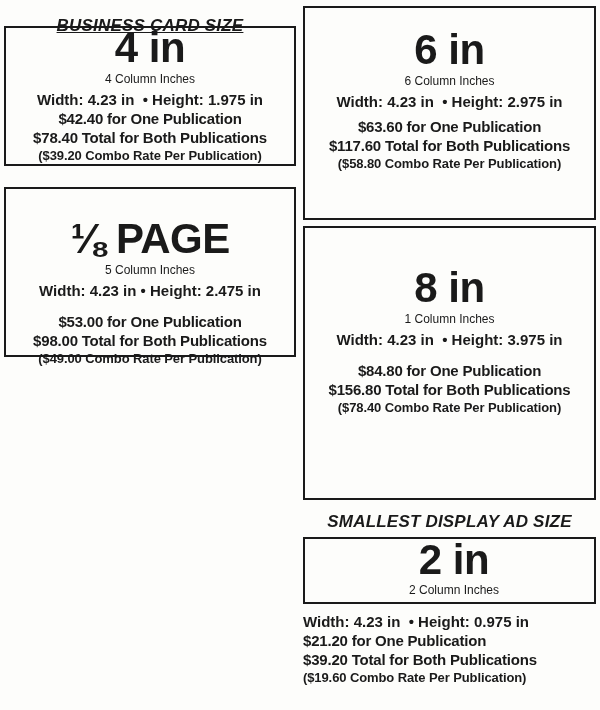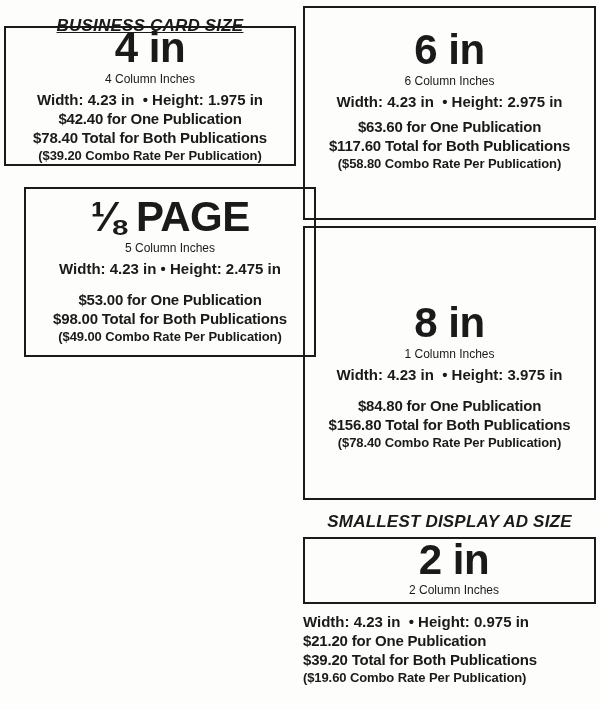--- a/index.html
+++ b/index.html
@@ -46,42 +46,42 @@
 
   <div class="card" style="left:4px; top:26px; width:292px; height:140px;">
     <div class="t">4 in</div>
     <div class="s">4 Column Inches</div>
     <div class="d">Width: 4.23 in&nbsp; • Height: 1.975 in</div>
     <div class="p">$42.40 for One Publication</div>
     <div class="p">$78.40 Total for Both Publications</div>
     <div class="c">($39.20 Combo Rate Per Publication)</div>
   </div>
 
-  <div class="card" style="left:4px; top:187px; width:292px; height:170px; padding-top:8px;margin-left:20px;">
+  <div class="card" style="left:4px; top:187px; width:292px; height:170px; padding-top:30px;">
     <div class="t">⅛ PAGE</div>
     <div class="s">5 Column Inches</div>
     <div class="d">Width: 4.23 in • Height: 2.475 in</div>
     <div class="gap"></div>
     <div class="p">$53.00 for One Publication</div>
     <div class="p">$98.00 Total for Both Publications</div>
     <div class="c">($49.00 Combo Rate Per Publication)</div>
   </div>
 
 
   <div class="card" style="left:303px; top:6px; width:293px; height:214px; padding-top:22px;">
     <div class="t">6 in</div>
     <div class="s">6 Column Inches</div>
     <div class="d">Width: 4.23 in&nbsp; • Height: 2.975 in</div>
     <div class="gap-sm"></div>
     <div class="p">$63.60 for One Publication</div>
     <div class="p">$117.60 Total for Both Publications</div>
     <div class="c">($58.80 Combo Rate Per Publication)</div>
   </div>
 
-  <div class="card" style="left:303px; top:226px; width:293px; height:274px; padding-top:75px;">
+  <div class="card" style="left:303px; top:226px; width:293px; height:274px; padding-top:40px;">
     <div class="t">8 in</div>
     <div class="s">1 Column Inches</div>
     <div class="d">Width: 4.23 in&nbsp; • Height: 3.975 in</div>
     <div class="gap"></div>
     <div class="p">$84.80 for One Publication</div>
     <div class="p">$156.80 Total for Both Publications</div>
     <div class="c">($78.40 Combo Rate Per Publication)</div>
   </div>
 
   <div class="section-label" style="left:303px; top:513px; width:293px;">SMALLEST DISPLAY AD SIZE</div>

